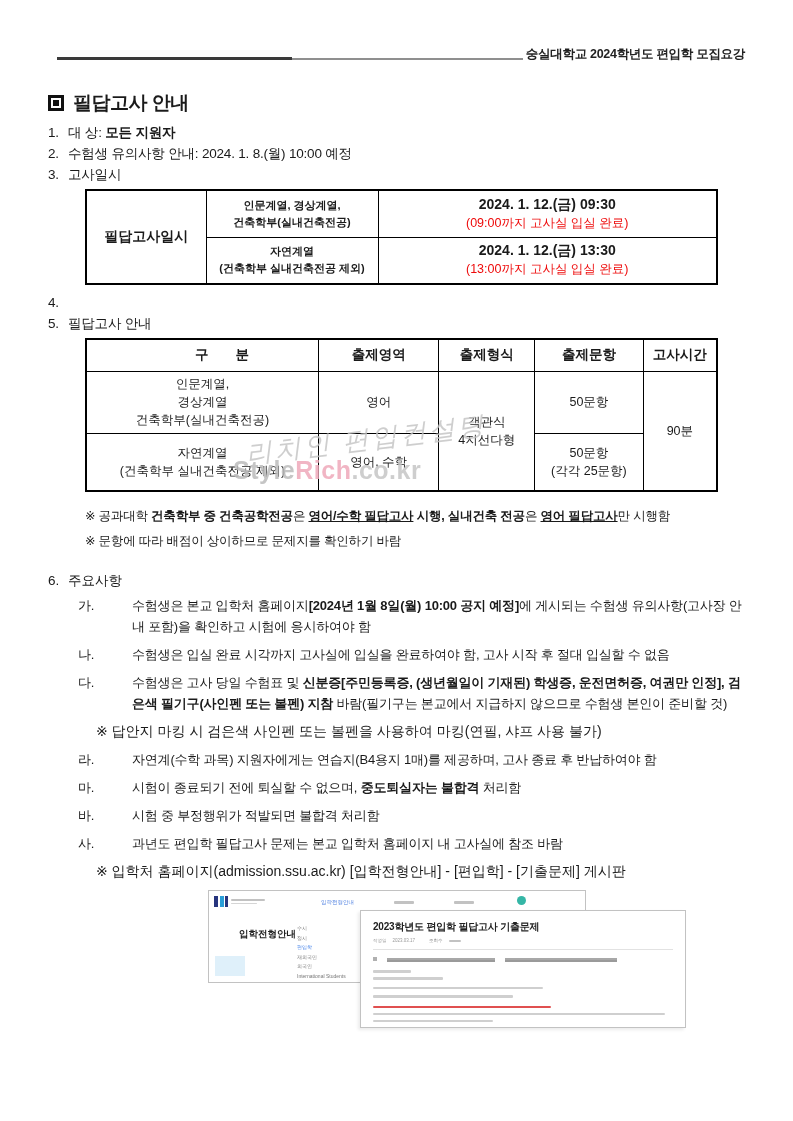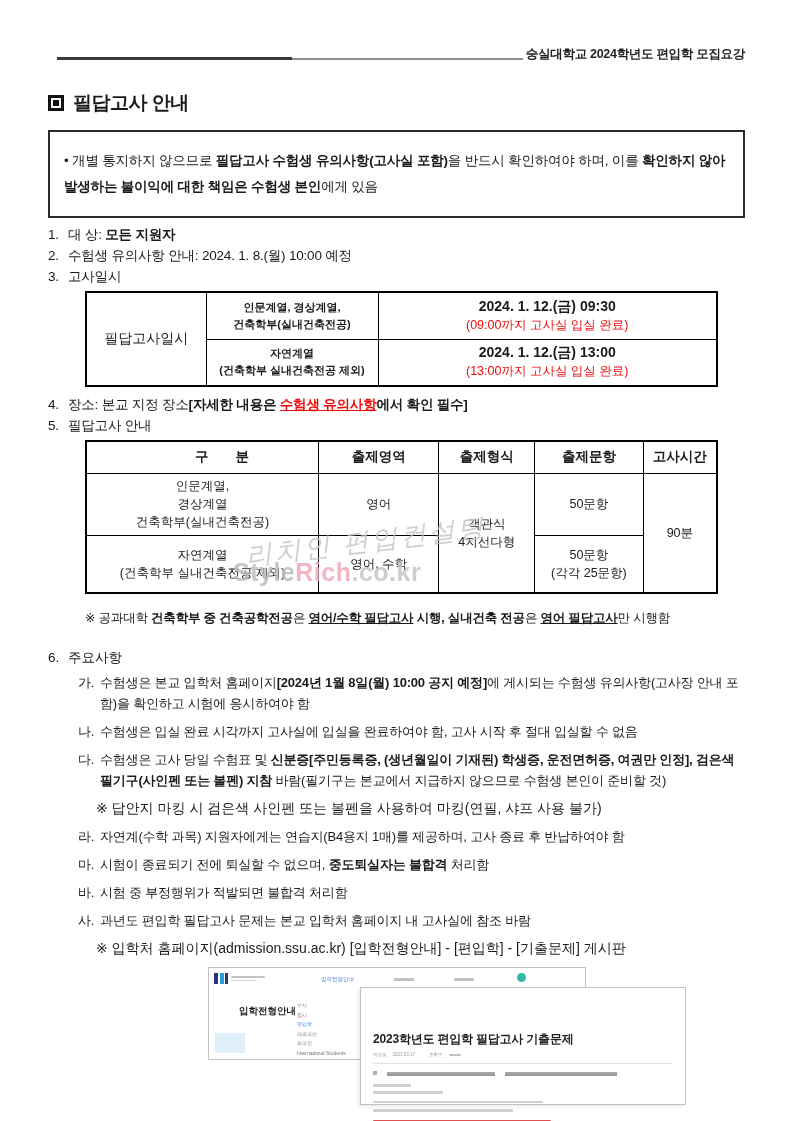--- a/index.html
+++ b/index.html
@@ -29,21 +29,21 @@
 
   
   .nlist { margin-top:10px; font-size:13.5px; letter-spacing:-0.2px; }
   .nrow { display:flex; margin-bottom:7px; line-height:14px; }
   .nnum { width:20px; flex:0 0 auto; }
 
   
   table { border-collapse:collapse; }
   .tbl1 { margin:5px 0 0 37px; width:633px; border:2px solid #000; }
   .tbl1 td { border:1px solid #000; text-align:center; vertical-align:middle; }
-  .tbl1 .lab { width:120px; font-size:14px; font-weight:normal; }
+  .tbl1 .lab { width:120px; font-size:14px; font-weight:bold; }
   .tbl1 .grp { width:172px; font-size:11px; font-weight:bold; line-height:17px; height:47px; }
   .tbl1 .tim { font-size:14px; line-height:19px;margin-left:28px; }
   .t-main { font-weight:bold; }
   .t-note { font-size:12.5px; color:#ee0a0a; }
 
   .after-tbl { margin-top:11px; }
 
   
   .tbl2-wrap { position:relative; margin:6px 0 0 37px; }
   .tbl2 { width:633px; border:2px solid #000; }
@@ -62,21 +62,21 @@
               opacity:.85; letter-spacing:.5px; white-space:nowrap; }
   .wm-gray { color:#bcbcbc; } .wm-pink { color:#efa9ba; } .wm-gray2 { color:#c6c6c6; }
 
   
   .notes { margin:12px 0 0 37px; font-size:12.5px; line-height:25px; letter-spacing:-0.2px; }
 
   
   .sec6 { margin-top:20px; font-size:13.5px; }
   .drow { display:flex; margin:0 0 7px 30px; line-height:21px; font-size:13px; letter-spacing:-0.2px; }
   .dnum { width:22px; flex:0 0 auto; }
-  .dtxt { width:643px; }
+  .dtxt { width:643px;margin-left:32px; }
   .dnote { margin-left:48px; font-size:14px; line-height:21px; margin-bottom:7px; color:#1a1a1a; }
 
   
   .shots { position:relative; height:141px; margin-top:8px; }
   .ss { position:absolute; background:#fff; border:1px solid #c2c2c2; }
   .ss-site { left:160px; top:0; width:378px; height:93px; }
   .ss-post { left:312px; top:20px; width:326px; height:118px; box-shadow:-2px 2px 3px rgba(0,0,0,.08); }
   .bar { background:#c2c2c2; height:2.5px; border-radius:1px; }
   .logo { position:absolute; left:5px; top:5px; display:flex; gap:3px; align-items:center; }
   .logo-mark { width:14px; height:11px; background:linear-gradient(90deg,#27357e 0 30%,#fff 30% 40%,#2a9fd8 40% 70%,#fff 70% 80%,#27357e 80%); }
@@ -86,21 +86,21 @@
   .site-heading { position:absolute; left:30px; top:37px; font-size:9.5px; font-weight:bold; color:#222; }
   .menu { position:absolute; left:88px; top:34px; }
   .menu div { font-size:5px; color:#777; margin-bottom:3.5px; white-space:nowrap; }
   .menu .blue { color:#3d7de8; }
   .submenu { position:absolute; left:167px; top:36px; }
   .submenu .bar { width:26px; margin-bottom:6px; background:#c9c9c9; }
   .submenu .blue-item { font-size:5px; color:#4a90e8; margin-bottom:4px; white-space:nowrap; }
   .site-deco { position:absolute; left:6px; bottom:6px; width:30px; height:20px; background:#dff0fa; }
 
   .post-inner { padding:9px 12px 0 12px; }
-  .post-title { font-size:12px; font-weight:bold; color:#222; letter-spacing:-0.2px;margin-top:34px; }
+  .post-title { font-size:10px; font-weight:bold; color:#222; letter-spacing:-0.2px; }
   .post-meta { display:flex; gap:6px; align-items:center; margin-top:4px; font-size:4.5px; color:#9a9a9a; }
   .post-hr { height:1px; background:#e2e2e2; margin:6px 0; }
   .attach { display:flex; gap:10px; align-items:center; margin:7px 0 9px 0; }
   .attach .clip { width:4px; height:4px; background:#b0b0b0; }
   .link-bar { height:2.5px; background:#a8a8a8; box-shadow:0 2px 0 #9a9a9a; }
   .body-lines .bar { margin-bottom:4.5px; }
   .bar.red-bar { background:#e05050; }
   .bar.light { background:#cfcfcf; }
 </style>
 </head>
@@ -112,24 +112,20 @@
   <div class="rule-gray"></div>
   <div class="hdr">
     <span class="hdr-title">숭실대학교 2024학년도 편입학 모집요강</span>
   </div>
 
   <div class="sec-title">
     <span class="sq-icon"></span>
     <span class="sec-title-text">필답고사 안내</span>
   </div>
 
-  <div class="notice">
-    <span>•</span>
-    <span>개별 통지하지 않으므로 </span><span class="b">필답고사 수험생 유의사항(고사실 포함)</span><span>을 반드시 확인하여야 하며, 이를 </span><span class="b">확인하지 않아 발생하는 불이익에 대한 책임은 수험생 본인</span><span>에게 있음</span>
-  </div>
 
   <div class="nlist">
     <div class="nrow">
       <span class="nnum">1.</span>
       <span><span>대 상: </span><span class="b">모든 지원자</span></span>
     </div>
     <div class="nrow">
       <span class="nnum">2.</span>
       <span>수험생 유의사항 안내: 2024. 1. 8.(월) 10:00 예정</span>
     </div>
@@ -149,31 +145,30 @@
       <td class="tim">
         <div class="t-main">2024. 1. 12.(금) 09:30</div>
         <div class="t-note">(09:00까지 고사실 입실 완료)</div>
       </td>
     </tr>
     <tr>
       <td class="grp">
         <span>자연계열</span><br><span>(건축학부 실내건축전공 제외)</span>
       </td>
       <td class="tim">
-        <div class="t-main">2024. 1. 12.(금) 13:00</div>
+        <div class="t-main">2024. 1. 12.(금) 13:30</div>
         <div class="t-note">(13:00까지 고사실 입실 완료)</div>
       </td>
     </tr>
   </tbody>
     </table>
 
   <div class="nlist after-tbl">
     <div class="nrow">
       <span class="nnum">4.</span>
-      <span><span>장소: 본교 지정 장소</span><span class="b">[자세한 내용은 </span><span class="redu">수험생 유의사항</span><span class="b">에서 확인 필수]</span></span>
     </div>
     <div class="nrow">
       <span class="nnum">5.</span>
       <span>필답고사 안내</span>
     </div>
   </div>
 
   <div class="tbl2-wrap">
     <table class="tbl2">
       <tbody>
@@ -205,20 +200,21 @@
         </td>
       </tr>
     </tbody>
       </table>
     <div class="wm-script">리치인 편입컨설팅</div>
     <div class="wm-brand"><span class="wm-gray">Style</span><span class="wm-pink">Rich</span><span class="wm-gray2">.co.kr</span></div>
   </div>
 
   <div class="notes">
     <div><span>※ 공과대학 </span><span class="b">건축학부 중 건축공학전공</span><span>은 </span><span class="bu">영어/수학 필답고사</span><span class="b"> 시행, </span><span class="b">실내건축 전공</span><span>은 </span><span class="bu">영어 필답고사</span><span>만 시행함</span></div>
+    <div>※ 문항에 따라 배점이 상이하므로 문제지를 확인하기 바람</div>
   </div>
 
   <div class="sec6">
     <div class="nrow">
       <span class="nnum">6.</span>
       <span>주요사항</span>
     </div>
 
     <div class="drow">
       <span class="dnum">가.</span>

